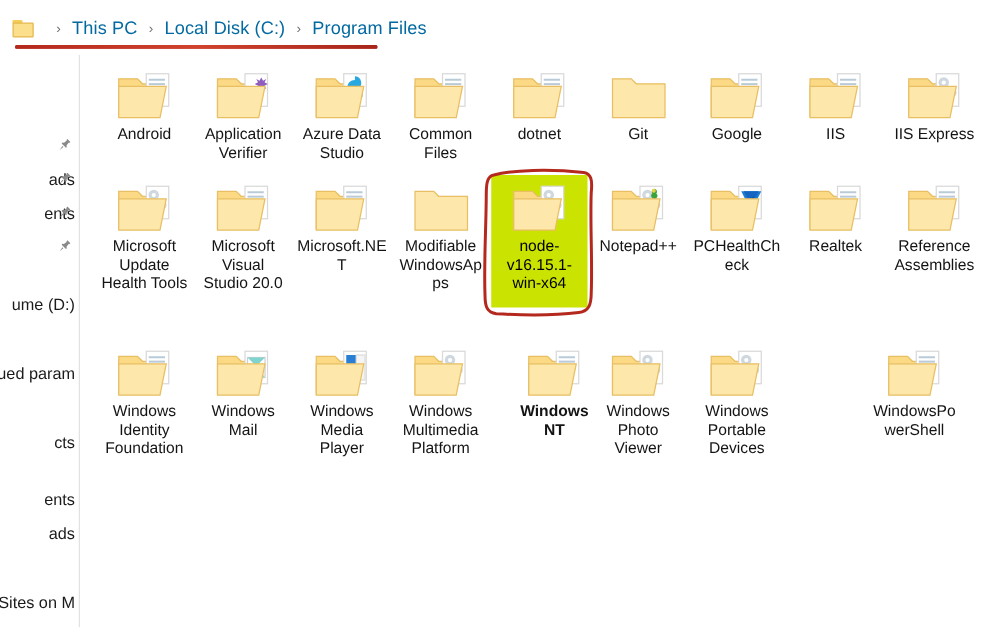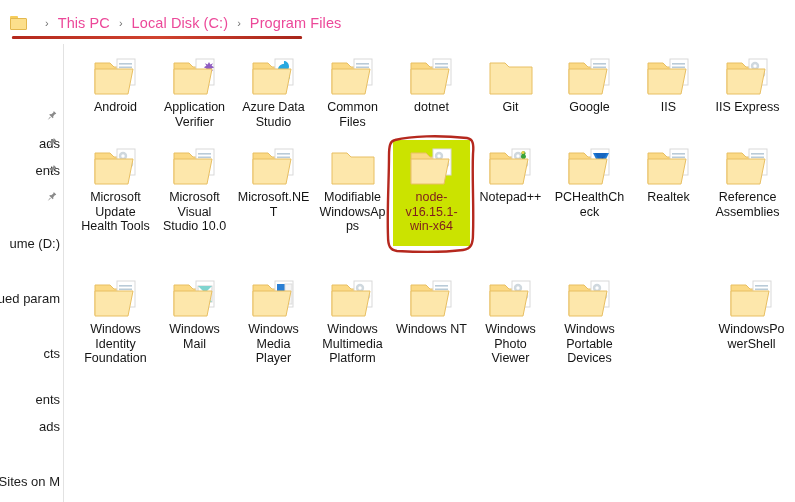--- a/index.html
+++ b/index.html
@@ -25,21 +25,21 @@
   }
   .crumb-folder .tab{
     position:absolute;left:0;top:0;width:8px;height:3px;
     background:#f6cd5b;border-radius:1px 1px 0 0;
   }
   .crumb-folder .body{
     position:absolute;left:0;top:2px;width:17px;height:12px;
     background:#fcdf8c;border:1px solid #e3b84f;box-sizing:border-box;border-radius:1px;
   }
   .crumb{
-    font-size:14.5px;color:#ec4899;white-space:nowrap;
+    font-size:14.5px;color:#0369a1;white-space:nowrap;
     letter-spacing:.1px;cursor:default;
   }
   .chev{
     color:#6f6f6f;font-size:11px;padding:0 9px;user-select:none;
   }
   #red-underline{
     position:absolute;left:12px;top:36px;width:290px;height:3px;
     background:#c0392b;border-radius:2px;
   }
   #red-underline:after{
@@ -92,21 +92,21 @@
     font-size:12.5px;line-height:14.5px;color:#141414;
     word-wrap:break-word;overflow-wrap:break-word;white-space:normal;
   }
 
   
   .cell.hl .hl-box{
     position:absolute;left:1px;top:-4px;width:77px;height:106px;
     background:#cbe300;z-index:0;
   }
   .cell.hl .icon-wrap,.cell.hl .label{position:relative;z-index:2;}
-  .cell.hl .label{color:#7f1d1d;font-weight:400;}
+  .cell.hl .label{color:#000000;font-weight:400;}
 
   
   #annot{
     position:absolute;pointer-events:none;z-index:5;
   }
   #annot svg{display:block;overflow:visible;}
 </style>
 </head>
 <body>
 
@@ -349,21 +349,21 @@
             <g fill="#b9cbd8">
               <rect x="27" y="9" width="13" height="1.6"></rect>
               <rect x="27" y="12.5" width="13" height="1.6"></rect>
               <rect x="27" y="16" width="13" height="1.6"></rect>
               <rect x="27" y="19.5" width="13" height="1.6"></rect>
               <rect x="27" y="23" width="10" height="1.6"></rect>
             </g>
             <path d="M3 15h38l-5 25H3z" fill="#fde7ab" stroke="#e8bf63" stroke-width="1"></path>
           </svg>
         </div>
-        <div class="label">Microsoft Visual Studio 10.0</div>
+        <div class="label">Microsoft Visual Studio 20.0</div>
       </div>
       <div class="cell" style="left: 170px; top: 100px;">
         <div class="icon-wrap">
           <svg class="folder" viewBox="0 0 48 44">
             <path d="M3 9h15l4 4h9v26H3z" fill="#fbd985" stroke="#e8bf63" stroke-width="1"></path>
             <rect x="25" y="5" width="18" height="26" fill="#ffffff" stroke="#d9d9d9" stroke-width="1"></rect>
             <g fill="#b9cbd8">
               <rect x="27" y="9" width="13" height="1.6"></rect>
               <rect x="27" y="12.5" width="13" height="1.6"></rect>
               <rect x="27" y="16" width="13" height="1.6"></rect>
@@ -517,21 +517,21 @@
               <circle cx="31" cy="12" r="4.2"></circle>
               <circle cx="31" cy="12" r="1.7" fill="#ffffff"></circle>
               <circle cx="38" cy="20" r="3.2"></circle>
               <circle cx="38" cy="20" r="1.3" fill="#ffffff"></circle>
             </g>
             <path d="M3 15h38l-5 25H3z" fill="#fde7ab" stroke="#e8bf63" stroke-width="1"></path>
           </svg>
         </div>
         <div class="label">Windows Multimedia Platform</div>
       </div>
-      <div class="cell" style="left: 328px; top: 232px;">
+      <div class="cell" style="left: 340px; top: 232px; font-weight: bold;">
         <div class="icon-wrap">
           <svg class="folder" viewBox="0 0 48 44">
             <path d="M3 9h15l4 4h9v26H3z" fill="#fbd985" stroke="#e8bf63" stroke-width="1"></path>
             <rect x="25" y="5" width="18" height="26" fill="#ffffff" stroke="#d9d9d9" stroke-width="1"></rect>
             <g fill="#b9cbd8">
               <rect x="27" y="9" width="13" height="1.6"></rect>
               <rect x="27" y="12.5" width="13" height="1.6"></rect>
               <rect x="27" y="16" width="13" height="1.6"></rect>
               <rect x="27" y="19.5" width="13" height="1.6"></rect>
               <rect x="27" y="23" width="10" height="1.6"></rect>
@@ -566,21 +566,21 @@
               <circle cx="31" cy="12" r="4.2"></circle>
               <circle cx="31" cy="12" r="1.7" fill="#ffffff"></circle>
               <circle cx="38" cy="20" r="3.2"></circle>
               <circle cx="38" cy="20" r="1.3" fill="#ffffff"></circle>
             </g>
             <path d="M3 15h38l-5 25H3z" fill="#fde7ab" stroke="#e8bf63" stroke-width="1"></path>
           </svg>
         </div>
         <div class="label">Windows Portable Devices</div>
       </div>
-      <div class="cell" style="left: 648px; top: 232px;">
+      <div class="cell" style="left: 628px; top: 232px;">
         <div class="icon-wrap">
           <svg class="folder" viewBox="0 0 48 44">
             <path d="M3 9h15l4 4h9v26H3z" fill="#fbd985" stroke="#e8bf63" stroke-width="1"></path>
             <rect x="25" y="5" width="18" height="26" fill="#ffffff" stroke="#d9d9d9" stroke-width="1"></rect>
             <g fill="#b9cbd8">
               <rect x="27" y="9" width="13" height="1.6"></rect>
               <rect x="27" y="12.5" width="13" height="1.6"></rect>
               <rect x="27" y="16" width="13" height="1.6"></rect>
               <rect x="27" y="19.5" width="13" height="1.6"></rect>
               <rect x="27" y="23" width="10" height="1.6"></rect>

